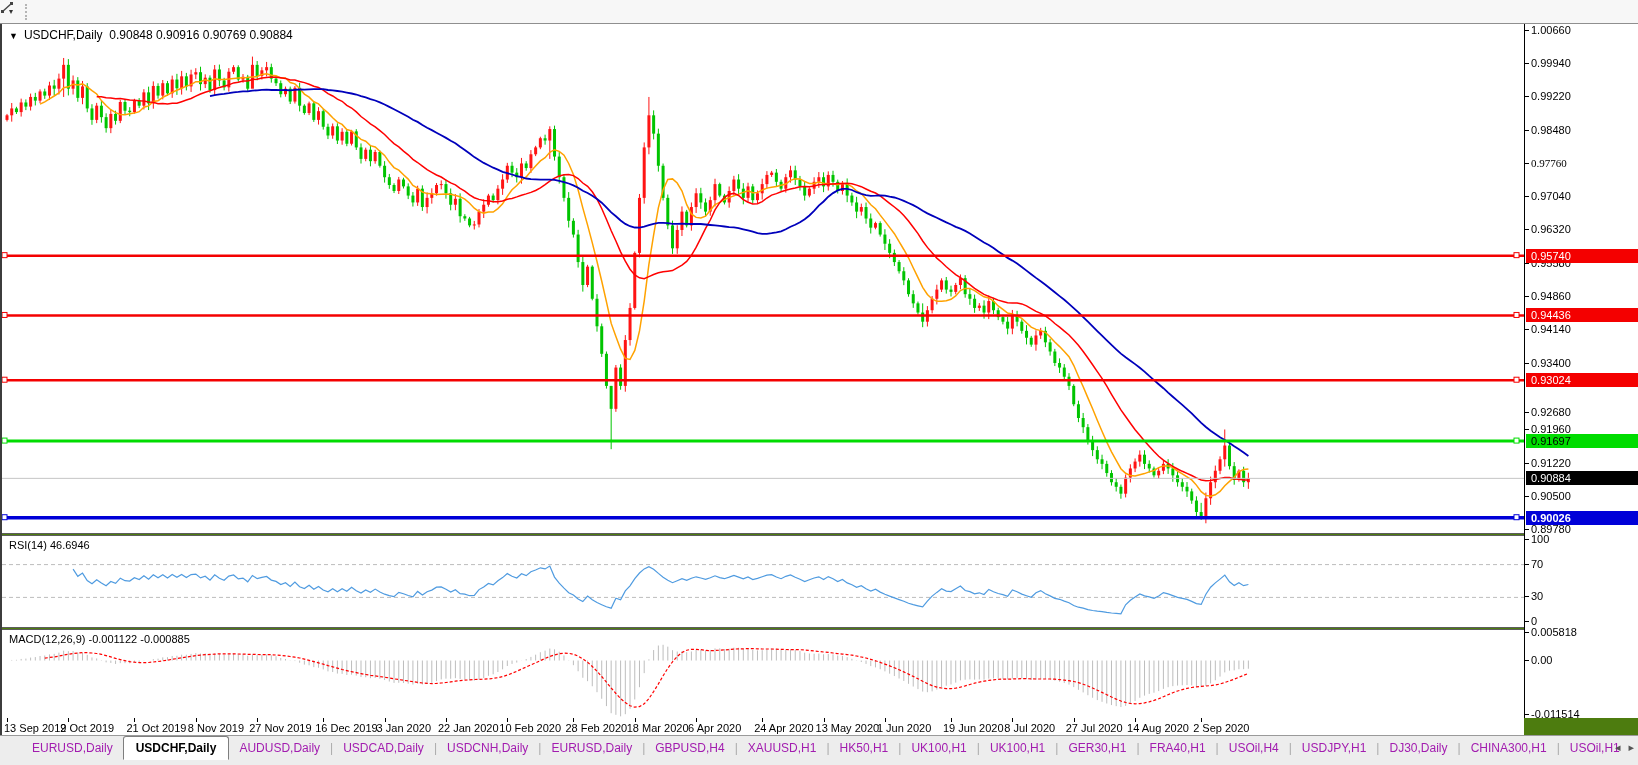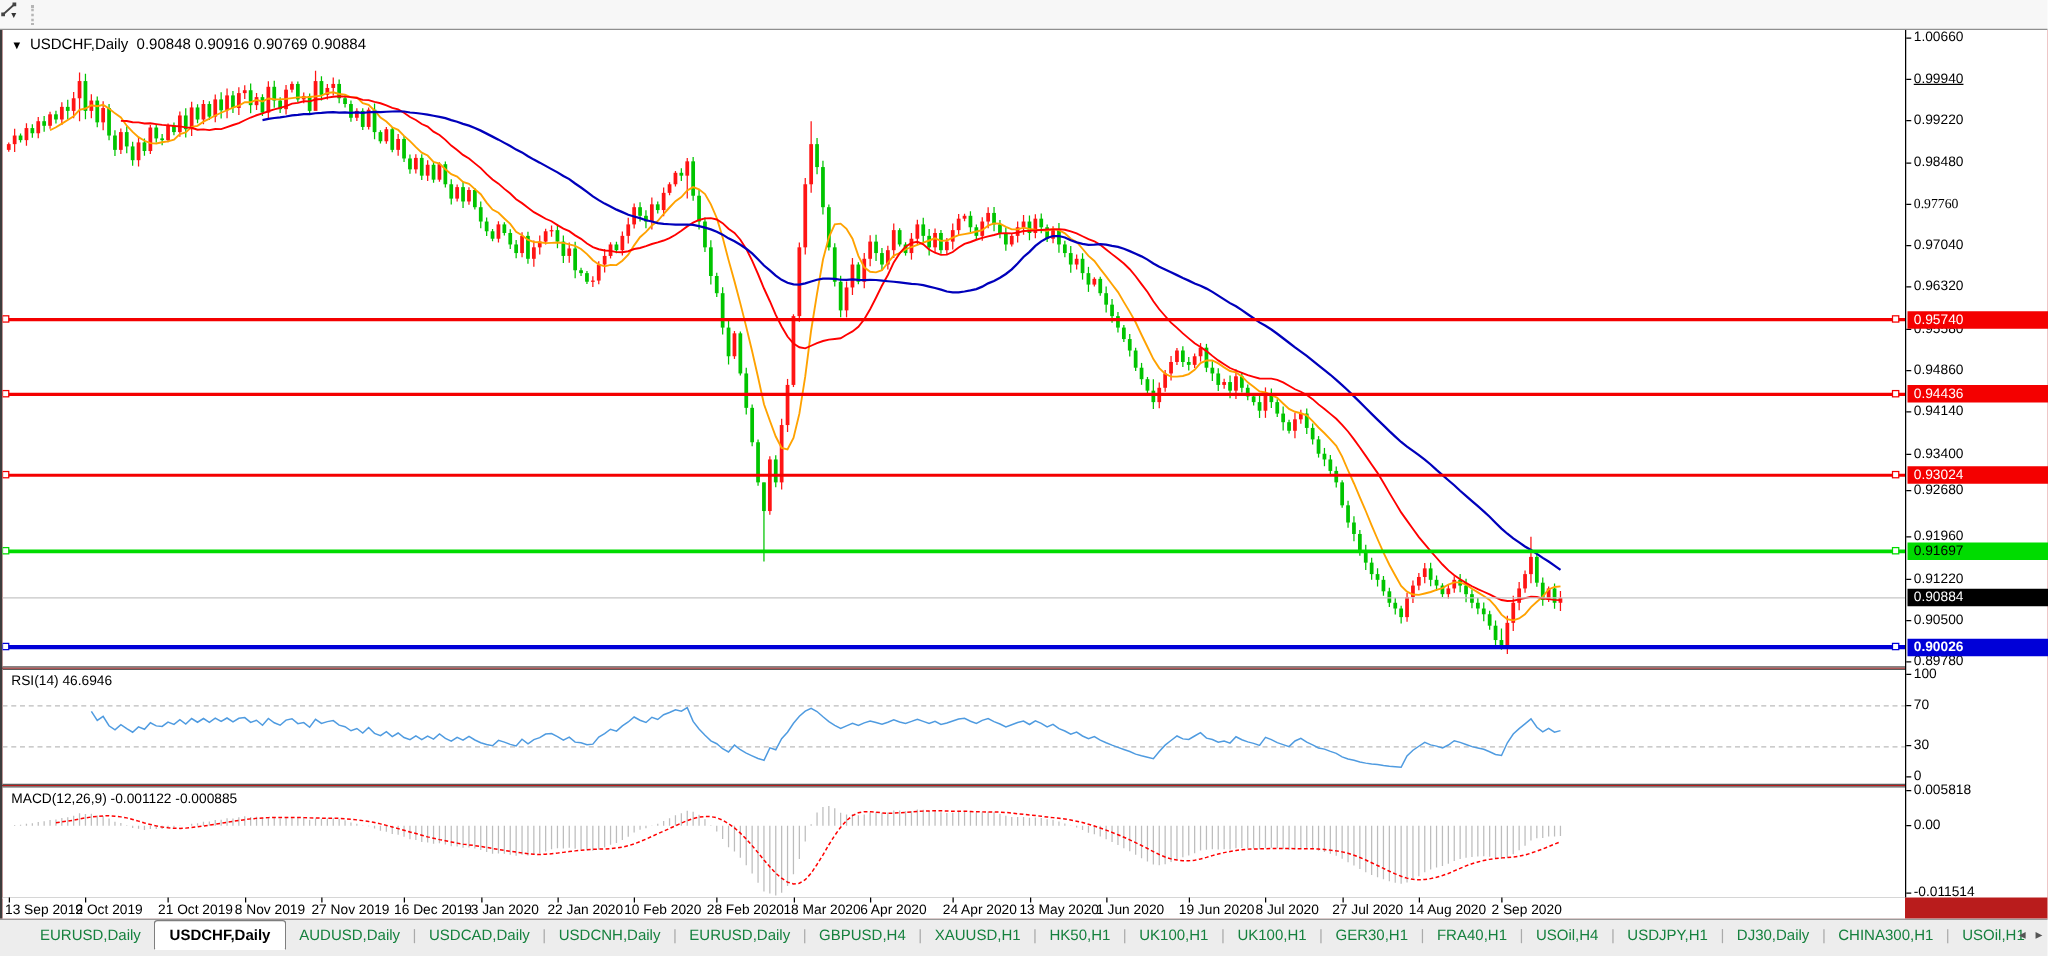--- a/index.html
+++ b/index.html
@@ -5,42 +5,42 @@
   html,body{margin:0;padding:0;width:1638px;height:765px;overflow:hidden;background:#ffffff;
     font-family:"Liberation Sans","DejaVu Sans",sans-serif;-webkit-font-smoothing:none;}
   #toolbar{position:absolute;left:0;top:0;width:1638px;height:23px;background:#f7f7f7;
     border-bottom:1px solid #8f8f8f;display:flex;align-items:center;}
   .tool-icon-group{display:flex;align-items:center;padding:0 6px;}
   .caret{font-size:8px;color:#333;margin-left:3px;}
   .grip{width:5px;height:16px;margin:0 6px;border-left:2px dotted #b5b5b5;}
   #tf-row{display:flex;align-items:center;height:100%;}
   .tfbtn{font-size:11px;color:#1a1a1a;padding:3px 9px;margin:0 1px;border:1px solid transparent;cursor:default;}
   .tfbtn.active{background:#ececec;border:1px solid #a9a9a9;}
-  #chart-frame{position:absolute;left:0;top:24px;width:1638px;height:711px;background:#b91c1c;
+  #chart-frame{position:absolute;left:0;top:24px;width:1638px;height:711px;background:#4d7c0f;
     border-left:2px solid #3c3c3c;box-sizing:border-box;padding-left:28px;}
   .panel{position:absolute;left:0;background:#fff;}
   #main-plot{top:0;width:1522px;height:509px;border-bottom:1px solid #5c5c5c;}
   #rsi-plot{top:511px;width:1522px;height:91px;border-top:1px solid #5c5c5c;border-bottom:1px solid #5c5c5c;}
   #macd-plot{top:605px;width:1522px;height:88px;border-top:1px solid #5c5c5c;border-bottom:1px solid #5c5c5c;}
   #date-axis{top:694px;width:1522px;height:17px;}
   svg{position:absolute;left:0;top:0;}
   #axis-col{position:absolute;left:1522px;top:0;width:114px;height:694px;background:#fff;
     border-left:1px solid #000;box-sizing:border-box;}
   .ptick{position:absolute;left:6px;font-size:11px;color:#000;line-height:14px;white-space:nowrap;}
   .ptick::before{content:"";position:absolute;left:-6px;top:7px;width:4px;height:1px;background:#000;}
   .badge{position:absolute;left:1px;width:120px;height:14px;font-size:11px;line-height:14px;
     padding-left:5px;box-sizing:border-box;white-space:nowrap;}
   #chart-title{position:absolute;left:7px;top:4px;font-size:12px;color:#000;z-index:5;}
   #chart-title .tcaret{font-size:9px;margin-right:6px;}
   .ind-label{position:absolute;left:7px;font-size:11px;color:#000;z-index:5;}
   .dtick{position:absolute;top:0;width:1px;height:4px;background:#000;}
   .dlabel{position:absolute;top:4px;font-size:11px;color:#000;white-space:nowrap;}
   #tabbar{position:absolute;left:0;top:735px;width:1638px;height:30px;background:#ededed;
     border-top:1px solid #9a9a9a;display:flex;align-items:flex-start;padding-left:22px;box-sizing:border-box;}
-  .tab{font-size:12px;color:#15803d;padding:4px 10px 3px;margin-top:1px;cursor:default;white-space:nowrap;}
+  .tab{font-size:12px;color:#a21caf;padding:4px 10px 3px;margin-top:1px;cursor:default;white-space:nowrap;}
   .tab.active{background:#fff;color:#000;font-weight:bold;border:1px solid #7e7e7e;border-bottom:1px solid #fff;
     border-radius:3px 3px 0 0;margin-top:0;padding:4px 12px;}
   .tabsep{color:#aaa;font-size:12px;margin-top:5px;}
   #tab-scroll{position:absolute;right:4px;top:741px;display:flex;gap:8px;font-size:11px;color:#555;}
   #tab-scroll span{cursor:default;}
 </style>
 </head>
 <body>
 
 <div id="toolbar">
@@ -929,31 +929,31 @@
       <div class="dtick" style="left: 1071.72px;"></div>
       <div class="dlabel" style="left: 1063.72px;">27 Jul 2020</div>
       <div class="dtick" style="left: 1133.08px;"></div>
       <div class="dlabel" style="left: 1125.08px;">14 Aug 2020</div>
       <div class="dtick" style="left: 1199.16px;"></div>
       <div class="dlabel" style="left: 1191.16px;">2 Sep 2020</div>
     </div>
 
   <div id="axis-col">
       <div class="ptick" style="top: -1px;">1.00660</div>
-      <div class="ptick" style="top: 32.0221px; text-decoration: underline;">0.99940</div>
+      <div class="ptick" style="top: 32.0221px;">0.99940</div>
       <div class="ptick" style="top: 65.0441px;">0.99220</div>
       <div class="ptick" style="top: 98.9835px;">0.98480</div>
       <div class="ptick" style="top: 132.006px; font-family: Liberation Serif, serif;">0.97760</div>
       <div class="ptick" style="top: 165.028px;">0.97040</div>
       <div class="ptick" style="top: 198.05px;">0.96320</div>
       <div class="ptick" style="top: 231.989px;">0.95580</div>
       <div class="ptick" style="top: 265.011px;">0.94860</div>
       <div class="ptick" style="top: 298.033px;">0.94140</div>
       <div class="ptick" style="top: 331.972px;">0.93400</div>
-      <div class="ptick" style="top: 361px;">0.92680</div>
+      <div class="ptick" style="top: 381px;">0.92680</div>
       <div class="ptick" style="top: 398.017px;">0.91960</div>
       <div class="ptick" style="top: 431.956px;">0.91220</div>
       <div class="ptick" style="top: 464.978px;">0.90500</div>
       <div class="ptick" style="top: 498px; text-align: center;">0.89780</div>
       <div class="badge" style="top: 224.651px; background: rgb(244, 0, 0); color: rgb(255, 255, 255);">0.95740</div>
       <div class="badge" style="top: 284.457px; background: rgb(244, 0, 0); color: rgb(255, 255, 255);">0.94436</div>
       <div class="badge" style="top: 349.217px; background: rgb(244, 0, 0); color: rgb(255, 255, 255);">0.93024</div>
       <div class="badge" style="top: 410.079px; background: rgb(0, 220, 0); color: rgb(0, 0, 0);">0.91697</div>
       <div class="badge" style="top: 447.366px; background: rgb(0, 0, 0); color: rgb(255, 255, 255);">0.90884</div>
       <div class="badge" style="top: 486.717px; background: rgb(0, 0, 216); color: rgb(255, 255, 255); font-weight: bold;">0.90026</div>

